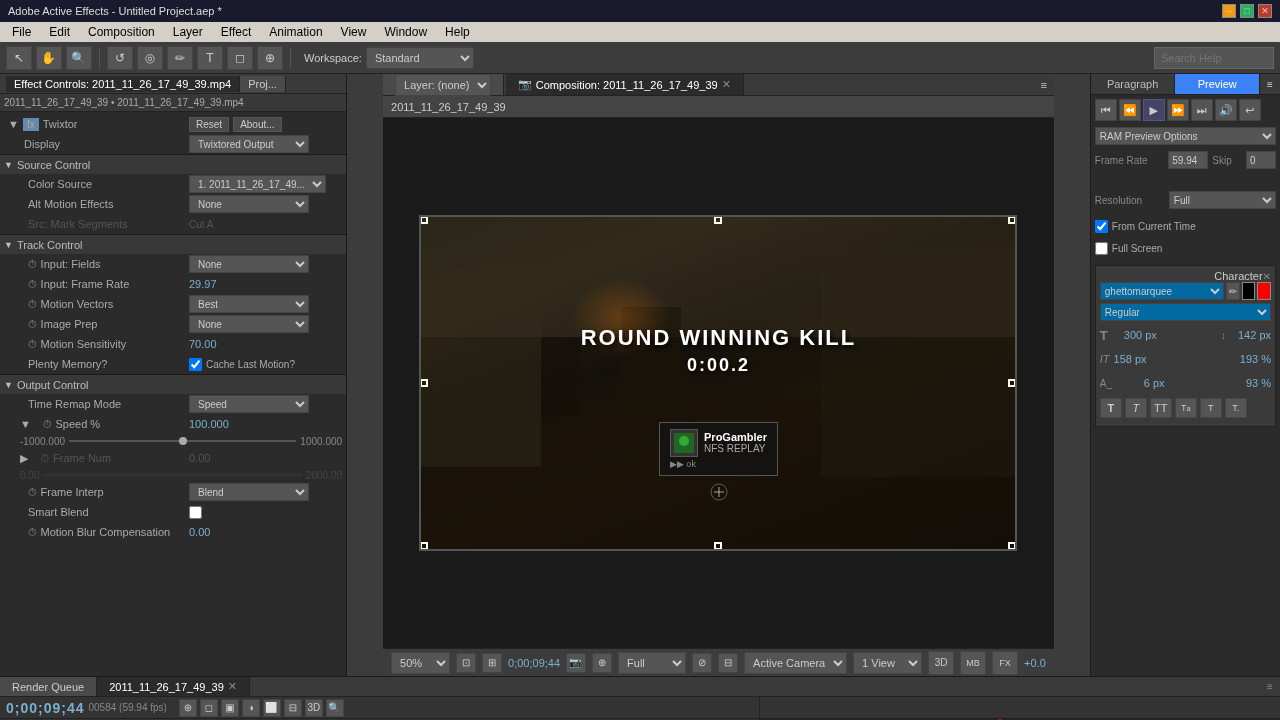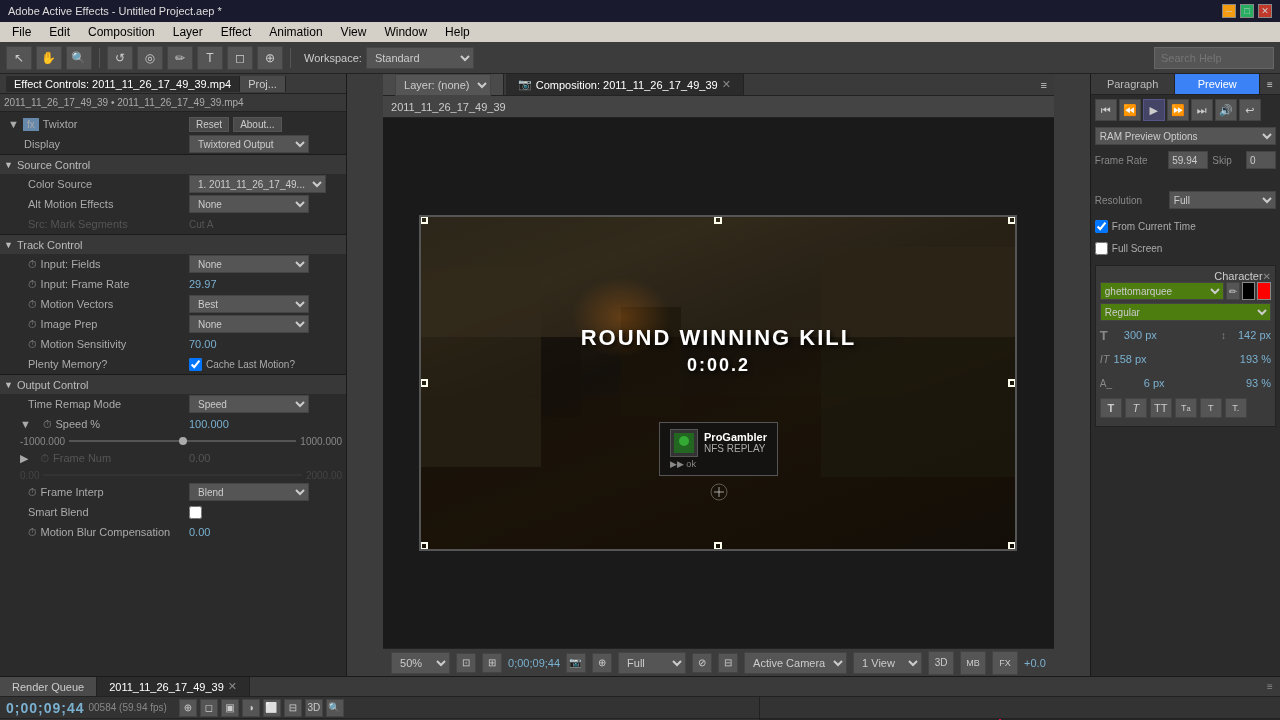--- a/index.html
+++ b/index.html
@@ -402,21 +402,21 @@
     .rp-row {
       display: flex;
       align-items: center;
       height: 22px;
       gap: 4px;
       margin-bottom: 2px;
     }
     .rp-label { color: #888; font-size: 10px; width: 20px; flex-shrink: 0; }
 
     .font-select {
-      background: #4d7c0f;
+      background: #0369a1;
       border: 1px solid #444;
       color: #ccc;
       font-size: 10px;
       height: 18px;
       width: 100%;
     }
     .play-controls {
       display: flex;
       gap: 2px;
       align-items: center;

